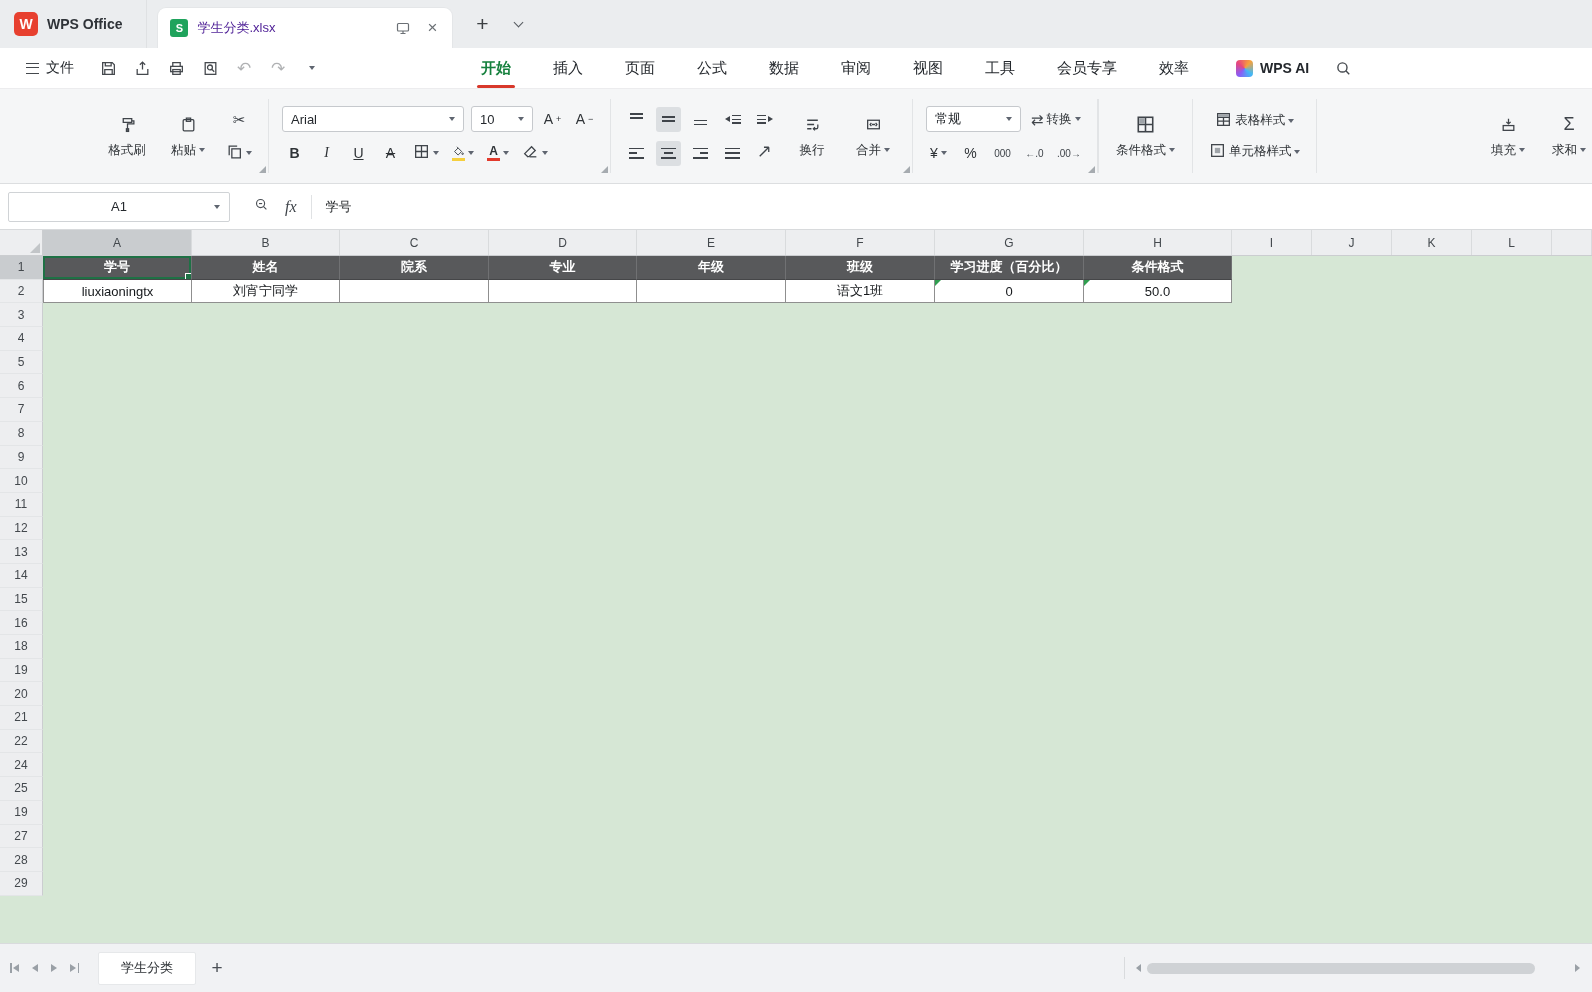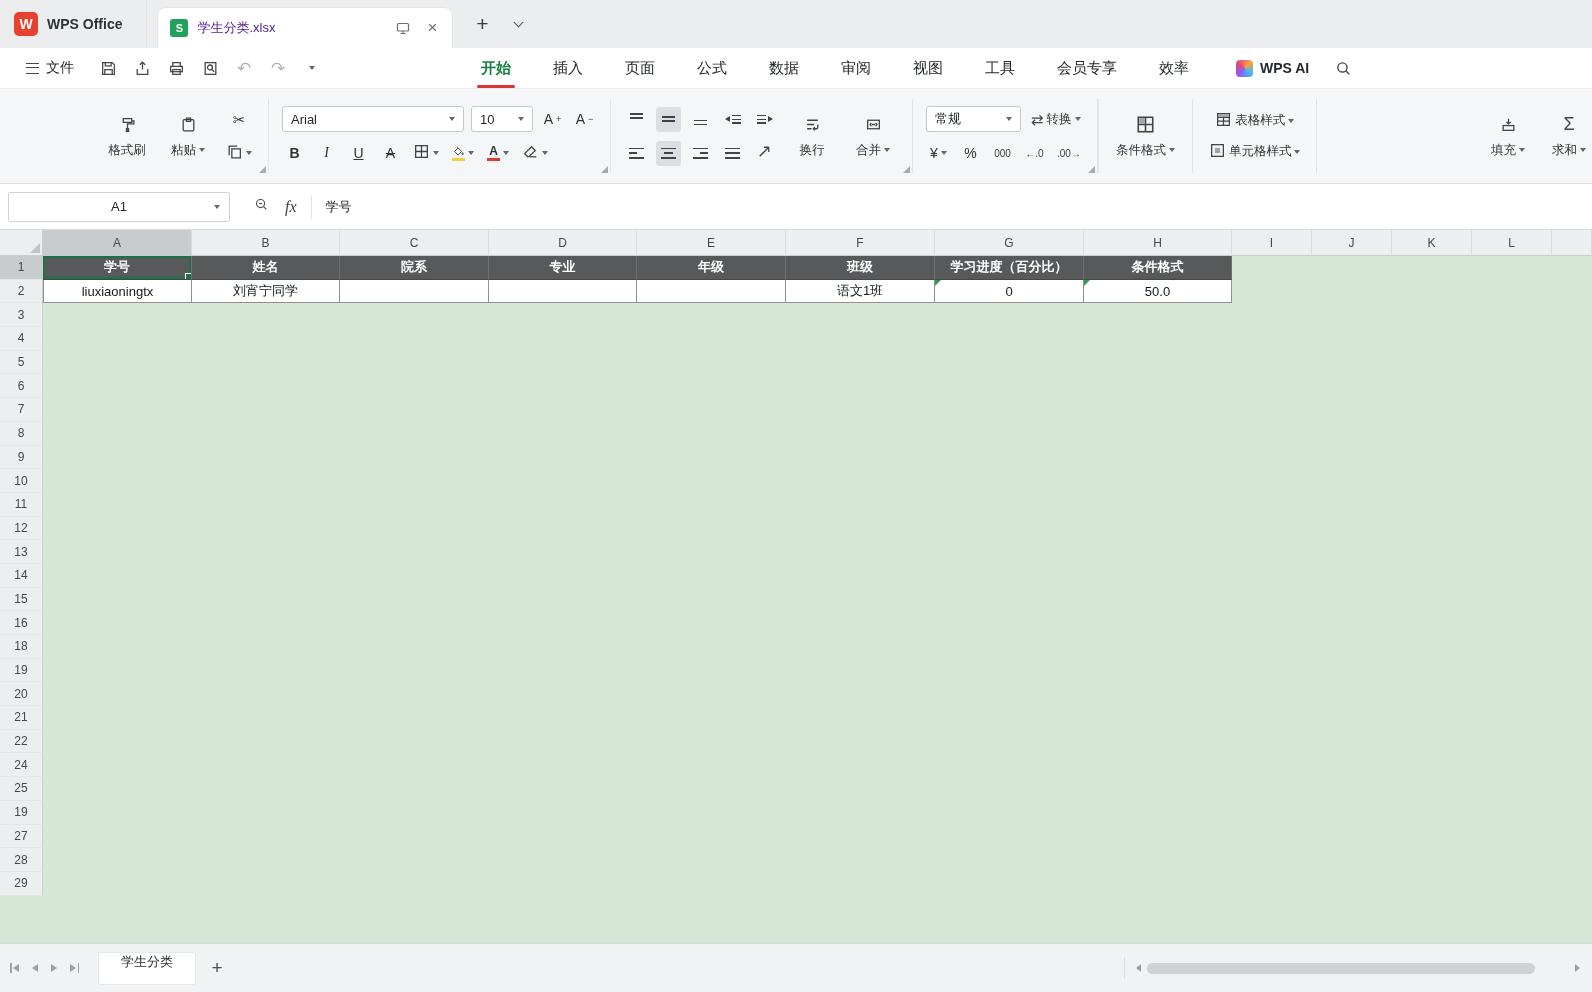--- a/index.html
+++ b/index.html
@@ -105,21 +105,21 @@
   .cell.data.first { border-left:1px solid #8f8f8f;text-align:right; }
   .cell.selcell { box-shadow:inset 0 0 0 2px #1e7145; z-index:2; }
   .cell.selcell::after { content:""; position:absolute; right:-1px; bottom:-1px; width:5px; height:5px; background:#1e7145; border:1px solid #fff; z-index:3; }
   .cell.flag::before { content:""; position:absolute; left:0; top:0; border-top:6px solid #2f9e4f; border-right:6px solid transparent; }
 
   
   .sheetbar { height:49px; background:#f1f2f4; border-top:1px solid #d9dbdd; display:flex; align-items:center; padding:0 8px 0 10px; flex:none; gap:7px; }
   .snav { display:flex; align-items:center; gap:13px; padding-right:12px; }
   .nbtn { display:flex; align-items:center; gap:1.5px; height:20px; }
   .nbar { width:1.5px; height:10px; background:#9aa0a6; }
-  .stab { background:#fff; height:33px; display:flex; align-items:flex-start; padding:0 22px; font-size:13px; color:#2b2f33; border-radius:2px; border:1px solid #e6e8ea; white-space:nowrap;font-family:Liberation Serif, serif; }
+  .stab { background:#fff; height:33px; display:flex; align-items:center; padding:0 22px; font-size:13px; color:#2b2f33; border-radius:2px; border:1px solid #e6e8ea; white-space:nowrap;font-family:Liberation Serif, serif; }
   .addsheet { width:28px; height:28px; display:flex; align-items:center; justify-content:center; font-size:19px; color:#4a4f55; }
   .sbspacer { flex:1; }
   .sbdiv { width:1px; height:22px; background:#d9dbdd; }
   .hscroll { display:flex; align-items:center; gap:6px; width:452px; padding:0 4px; flex:none; }
   .hs-track { flex:1; height:11px; display:flex; align-items:center; }
   .hs-thumb { width:92%; height:11px; background:#cfd2d5; border-radius:6px; }
   .stri { width:0; height:0; border-top:4px solid transparent; border-bottom:4px solid transparent; }
   .stri.l { border-right:5px solid #9aa0a6; }
   .stri.r { border-left:5px solid #9aa0a6; }
 </style>

